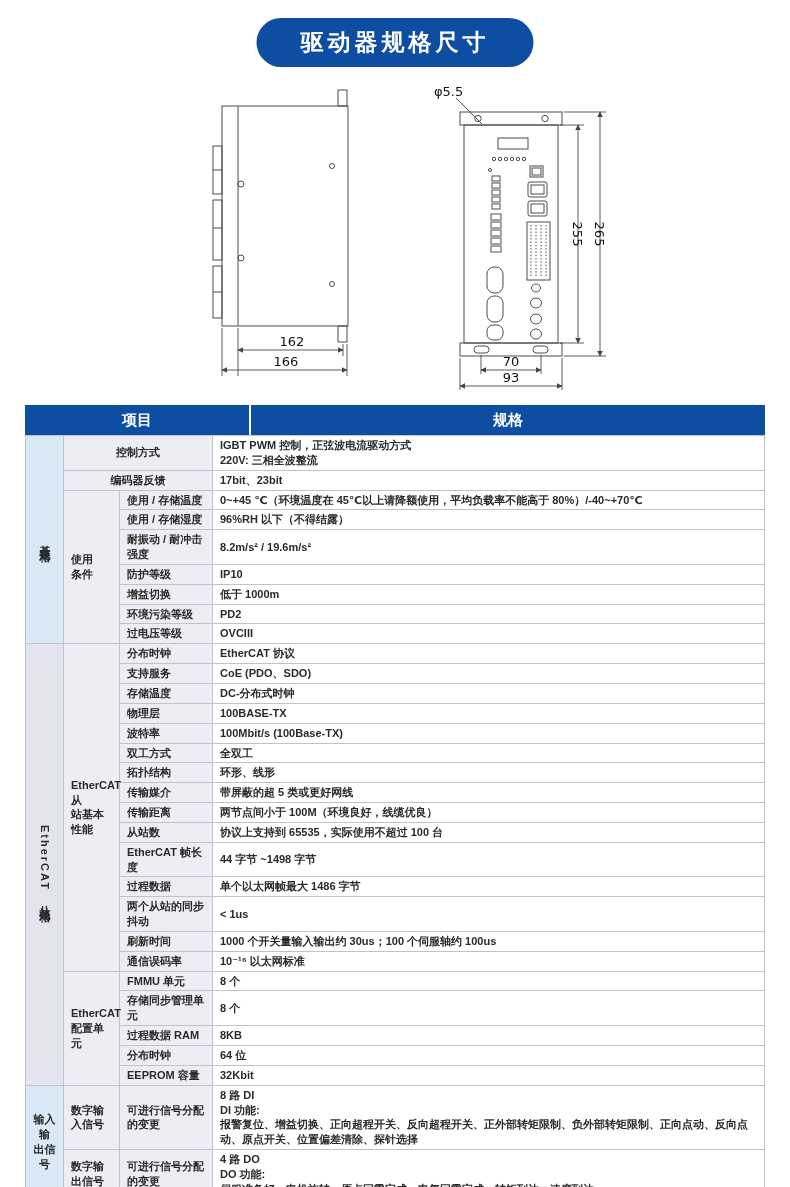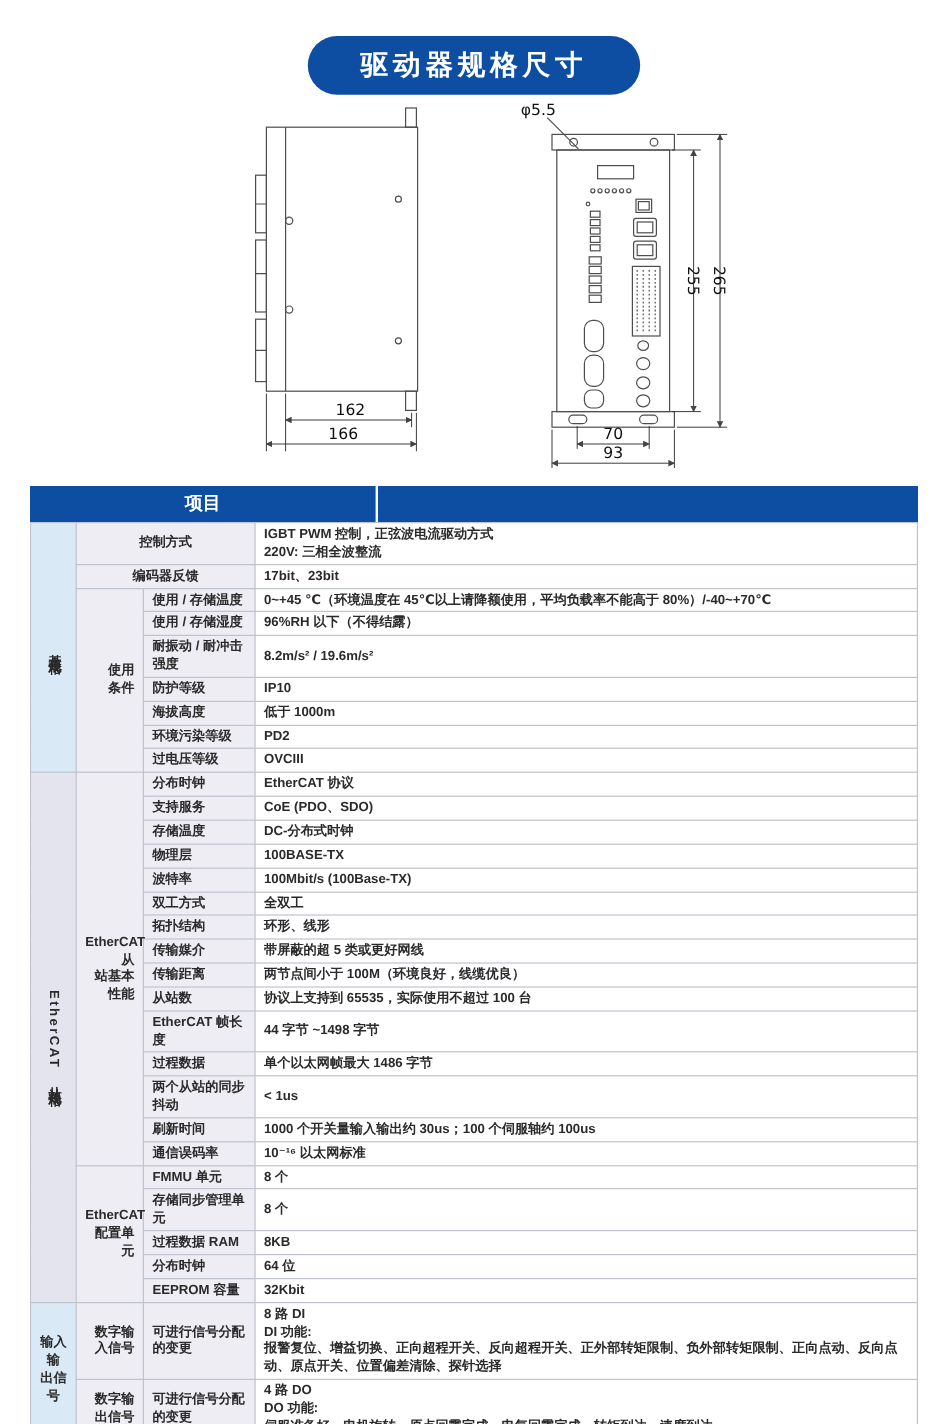--- a/index.html
+++ b/index.html
@@ -1,38 +1,38 @@
 <!DOCTYPE html>
 <html><head>
 <meta charset="utf-8">
 <style>
   html,body{margin:0;padding:0;background:#fff;}
   .page{position:relative;width:790px;height:1187px;background:#fff;overflow:hidden;
         font-family:"Liberation Sans","DejaVu Sans",sans-serif;color:#222;}
   
-  .title-pill{position:absolute;top:30px;left:50%;transform:translateX(-50%);
+  .title-pill{position:absolute;top:18px;left:50%;transform:translateX(-50%);
       background:#0d4ea3;color:#fff;font-size:23px;font-weight:bold;letter-spacing:4px;
       padding:9px 44px;border-radius:26px;white-space:nowrap;}
   
   .drawing{position:absolute;}
   .drawing text{font-family:"DejaVu Sans",sans-serif;fill:#111;}
   
   .table-wrap{position:absolute;left:25px;top:405px;width:740px;}
   .spec-header{display:flex;width:740px;background:#0d4ea3;color:#fff;
       font-size:15px;font-weight:bold;text-align:center;box-sizing:border-box;}
-  .spec-header .h-item{width:290px;line-height:30px;border-right:2px solid #fff;box-sizing:border-box;}
+  .spec-header .h-item{width:226px;line-height:30px;border-right:2px solid #fff;box-sizing:border-box;}
   .spec-header .h-spec{flex:1;line-height:30px;}
   table.spec{border-collapse:collapse;width:740px;table-layout:fixed;margin-top:0;}
   table.spec td{border:1px solid #bfc3ce;font-size:11px;line-height:1.35;padding:2px 7px;
       color:#2a2a2a;vertical-align:middle;height:17px;font-weight:600;box-sizing:border-box;}
   td.group{text-align:center;padding:2px 3px;font-weight:bold;font-size:11.5px;}
   td.g-blue{background:#d9eaf6;}
   td.g-gray{background:#e4e4ee;}
   td.vert{writing-mode:vertical-lr;text-orientation:mixed;letter-spacing:2px;}
-  td.sub{background:#ededf3;text-align:right;white-space:pre-line;padding:2px 3px;}
+  td.sub{background:#ededf3;text-align:left;white-space:pre-line;padding:2px 3px;}
   td.item{background:#ededf3;white-space:pre-line;margin-top:20px;}
   td.item.wide{text-align:center;}
   td.spec-val{background:#ffffff;white-space:pre-line;}
 </style>
 </head>
 <body>
 
 <div class="page">
 
   <div class="title-pill">驱动器规格尺寸</div>
@@ -140,20 +140,21 @@
     <text x="2" y="14" font-size="13">φ5.5</text>
     <text font-size="13" text-anchor="middle" transform="translate(141,152) rotate(90)">255</text>
     <text font-size="13" text-anchor="middle" transform="translate(163,152) rotate(90)">265</text>
     <text x="79" y="284" font-size="13" text-anchor="middle">70</text>
     <text x="79" y="300" font-size="13" text-anchor="middle">93</text>
   </svg>
 
   <div class="table-wrap">
     <div class="spec-header">
       <div class="h-item">项目</div>
+      <div class="h-spec">规格</div>
     </div>
     <table class="spec">
       <colgroup>
         <col style="width:38px">
           <col style="width:56px">
           <col style="width:93px">
           <col>
       </colgroup>
       <tbody>
           <tr>
@@ -178,21 +179,21 @@
           </tr>
           <tr>
             <td class="item">耐振动 / 耐冲击强度</td>
             <td class="spec-val">8.2m/s² / 19.6m/s²</td>
           </tr>
           <tr>
             <td class="item">防护等级</td>
             <td class="spec-val">IP10</td>
           </tr>
           <tr>
-            <td class="item">海拔高度</td>
+            <td class="item">增益切换</td>
             <td class="spec-val">低于 1000m</td>
           </tr>
           <tr>
             <td class="item">环境污染等级</td>
             <td class="spec-val">PD2</td>
           </tr>
           <tr>
             <td class="item">过电压等级</td>
             <td class="spec-val">OVCIII</td>
           </tr>

